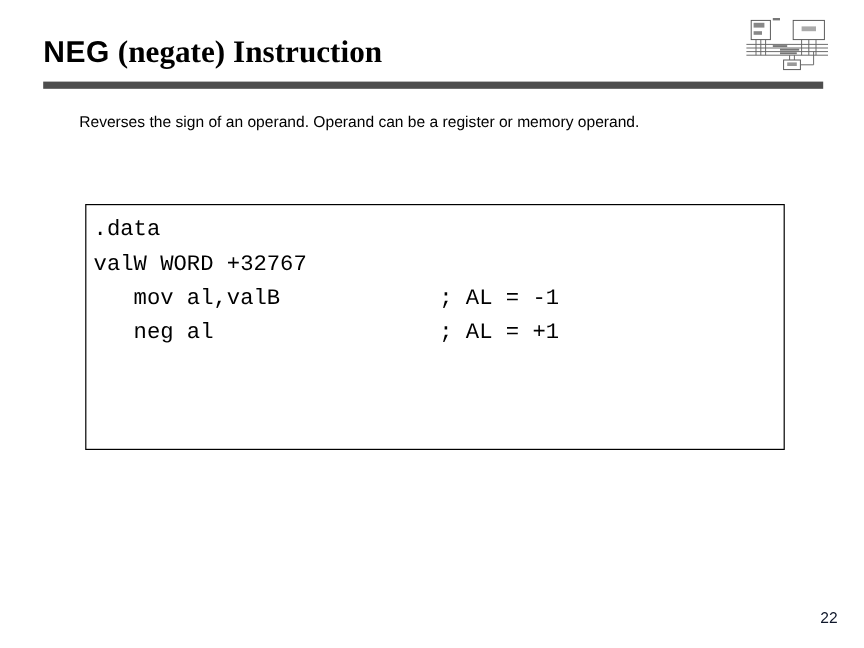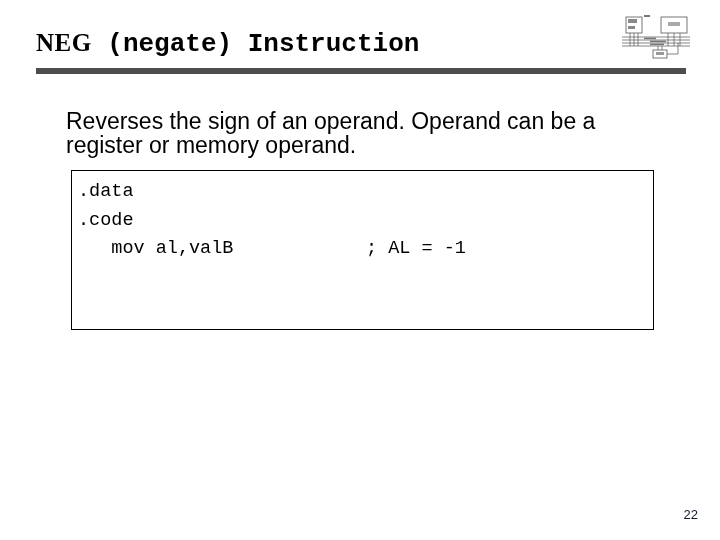--- a/index.html
+++ b/index.html
@@ -33,27 +33,27 @@
     display: flex;
     align-items: center;
   }
   .title-text {
     font-size: 26px;
     line-height: 30px;
     color: #000000;
     white-space: nowrap;
   }
   .title-mono {
-    font-family: Liberation Serif, serif;
+    font-family: Liberation Sans, sans-serif;
     font-weight: bold;
     font-size: 25px;
     letter-spacing: 0.5px;
   }
   .title-sans {
-    font-family: Liberation Mono, monospace;
+    font-family: Liberation Serif, serif;
     font-weight: bold;
     font-size: 26px;
   }
 
   
   .logo {
     position: absolute;
     right: 28px;
     top: 14px;
     width: 72px;
@@ -70,33 +70,32 @@
     height: 6px;
     background: #4d4d4d;
   }
 
   
   .body-text {
     position: absolute;
     left: 66px;
     top: 90px;
     width: 570px;
-    font-size: 23px;
+    font-size: 13px;
     line-height: 24px;
     color: #000000;
-    margin-top: 19px;
   }
 
   
   .code-box {
     position: absolute;
     left: 71px;
     top: 170px;
     width: 583px;
-    height: 160px;
+    height: 205px;
     border: 1.5px solid #000000;
     background: #ffffff;
     box-sizing: border-box;
     padding: 7px 0 0 6px;
   }
   .code-line {
     font-family: "Liberation Mono", "DejaVu Sans Mono", monospace;
     font-size: 18.5px;
     line-height: 28.5px;
     color: #000000;
@@ -165,19 +164,20 @@
       </g>
     </svg>
   </div>
 
   <div class="divider"></div>
 
   <div class="body-text">Reverses the sign of an operand. Operand can be a register or memory operand.</div>
 
   <div class="code-box">
     <span class="code-line"><span class="cl-code">.data</span><span class="cl-comment"></span></span>
-    <span class="code-line"><span class="cl-code">.code</span><span class="cl-comment"></span></span>
+    <span class="code-line"><span class="cl-code">valW WORD +32767</span><span class="cl-comment"></span></span>
     <span class="code-line"><span class="cl-code">   mov al,valB</span><span class="cl-comment">; AL = -1</span></span>
+    <span class="code-line"><span class="cl-code">   neg al</span><span class="cl-comment">; AL = +1</span></span>
   </div>
 
   <div class="page-number">22</div>
 
 </div>
 
 </body></html>

